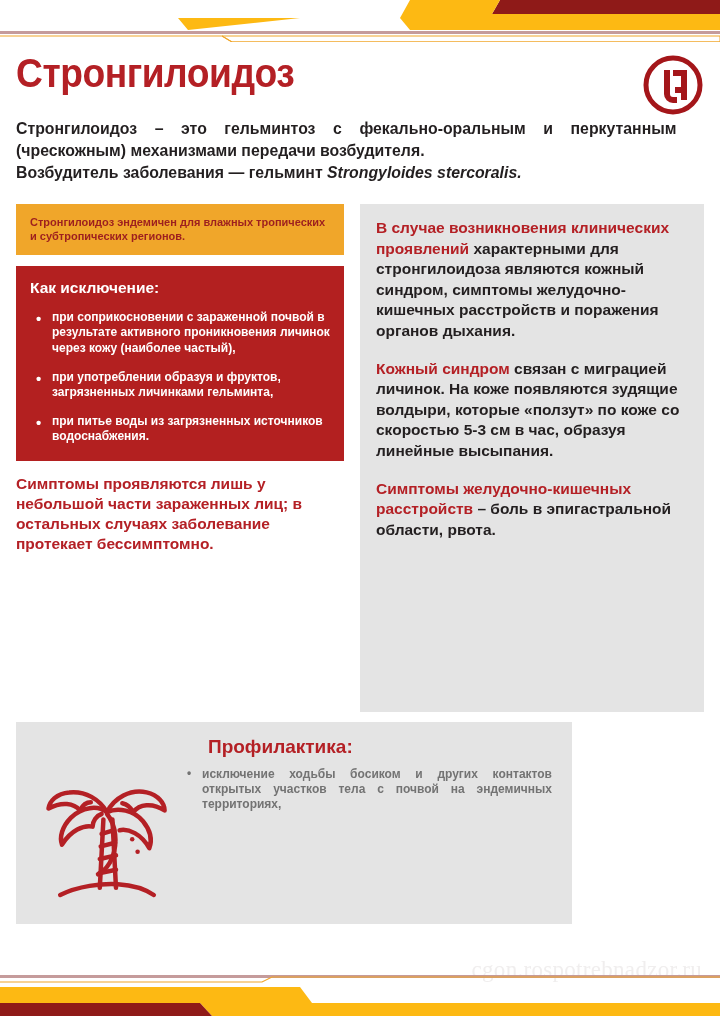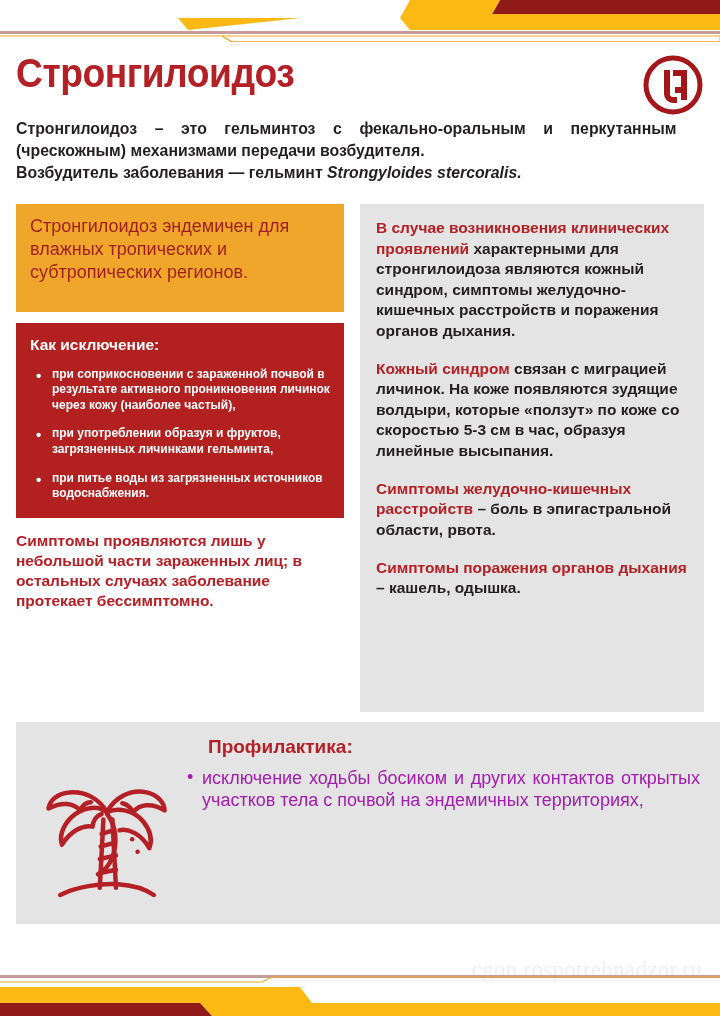--- a/index.html
+++ b/index.html
@@ -86,24 +86,24 @@
     width: 344px;
     background: #e4e4e4;
     padding: 14px 16px 16px 16px;
     box-sizing: border-box;
     min-height: 508px;
   }
 
   .box-orange {
     background: #f0a62a;
     color: #9d1f1f;
-    font-size: 18px;
-    font-weight: normal;
+    font-size: 11px;
+    font-weight: bold;
     line-height: 1.28;
-    padding: 11px 12px 28px 14px;
+    padding: 11px 12px 12px 14px;
     box-sizing: border-box;
   }
 
   .box-red {
     background: #b32020;
     color: #ffffff;
     margin-top: 11px;
     padding: 13px 14px 14px 14px;
     box-sizing: border-box;
   }
@@ -151,21 +151,21 @@
     margin: 0 0 17px 0;
   }
   .rc-para:last-child { margin-bottom: 0; }
   .rc-accent { color: #b42025; }
 
   
   .prevention {
     position: absolute;
     left: 16px;
     top: 722px;
-    width: 704px;
+    width: 556px;
     background: #e4e4e4;
     box-sizing: border-box;
     padding: 12px 14px 16px 14px;
   }
   .prev-title {
     color: #b42025;
     font-size: 19px;
     font-weight: bold;
     margin: 2px 0 6px 178px;
     line-height: 1.2;
@@ -180,24 +180,24 @@
     padding: 4px 0 0 14px;
     box-sizing: border-box;
   }
   .prev-list {
     margin: 2px 0 0 0;
     padding: 0 6px 0 22px;
     list-style: none;
     flex: 1;
   }
   .prev-list li {
-    font-size: 18px;
-    font-weight: normal;
+    font-size: 12px;
+    font-weight: bold;
     line-height: 1.26;
-    color: #a21caf;
+    color: #737373;
     position: relative;
     margin-bottom: 2px;
     text-align: justify;
   }
   .prev-list li::before {
     content: "\2022";
     position: absolute;
     left: -15px;
     top: -1px;
   }
@@ -260,21 +260,20 @@
   <div class="note-red">Симптомы проявляются лишь у небольшой части зараженных лиц; в остальных случаях заболевание протекает бессимптомно.</div>
 </div>
 
 <div class="col-right">
   <p class="rc-para"><span class="rc-accent">В случае возникновения клинических проявлений</span><span> характерными для стронгилоидоза являются кожный синдром, симптомы желудочно-кишечных расстройств и поражения органов дыхания.</span></p>
 
   <p class="rc-para"><span class="rc-accent">Кожный синдром</span><span> связан с миграцией личинок. На коже появляются зудящие волдыри, которые «ползут» по коже со скоростью 5-3 см в час, образуя линейные высыпания.</span></p>
 
   <p class="rc-para"><span class="rc-accent">Симптомы желудочно-кишечных расстройств</span><span> – боль в эпигастральной области, рвота.</span></p>
 
-  <p class="rc-para"><span class="rc-accent">Симптомы поражения органов дыхания</span><span> – кашель, одышка.</span></p>
 </div>
 
 <div class="prevention">
   <div class="prev-title">Профилактика:</div>
   <div class="prev-body">
     <div class="palm">
       <svg viewBox="0 0 140 150" width="126" height="135" xmlns="http://www.w3.org/2000/svg" fill="none" stroke="#b42025" stroke-width="5" stroke-linecap="round" stroke-linejoin="round">
         <path d="M70 48 C62 34 46 24 28 26 C14 27 6 36 5 44 C20 36 33 38 40 46 C43 40 47 37 52 37"></path>
         <path d="M70 48 C60 40 42 42 30 54 C20 64 17 76 20 84 C30 68 44 62 54 64 C54 58 58 52 64 50"></path>
         <path d="M70 48 C78 32 96 22 114 26 C127 29 134 38 134 46 C120 37 106 39 99 48 C96 42 92 39 87 38"></path>

